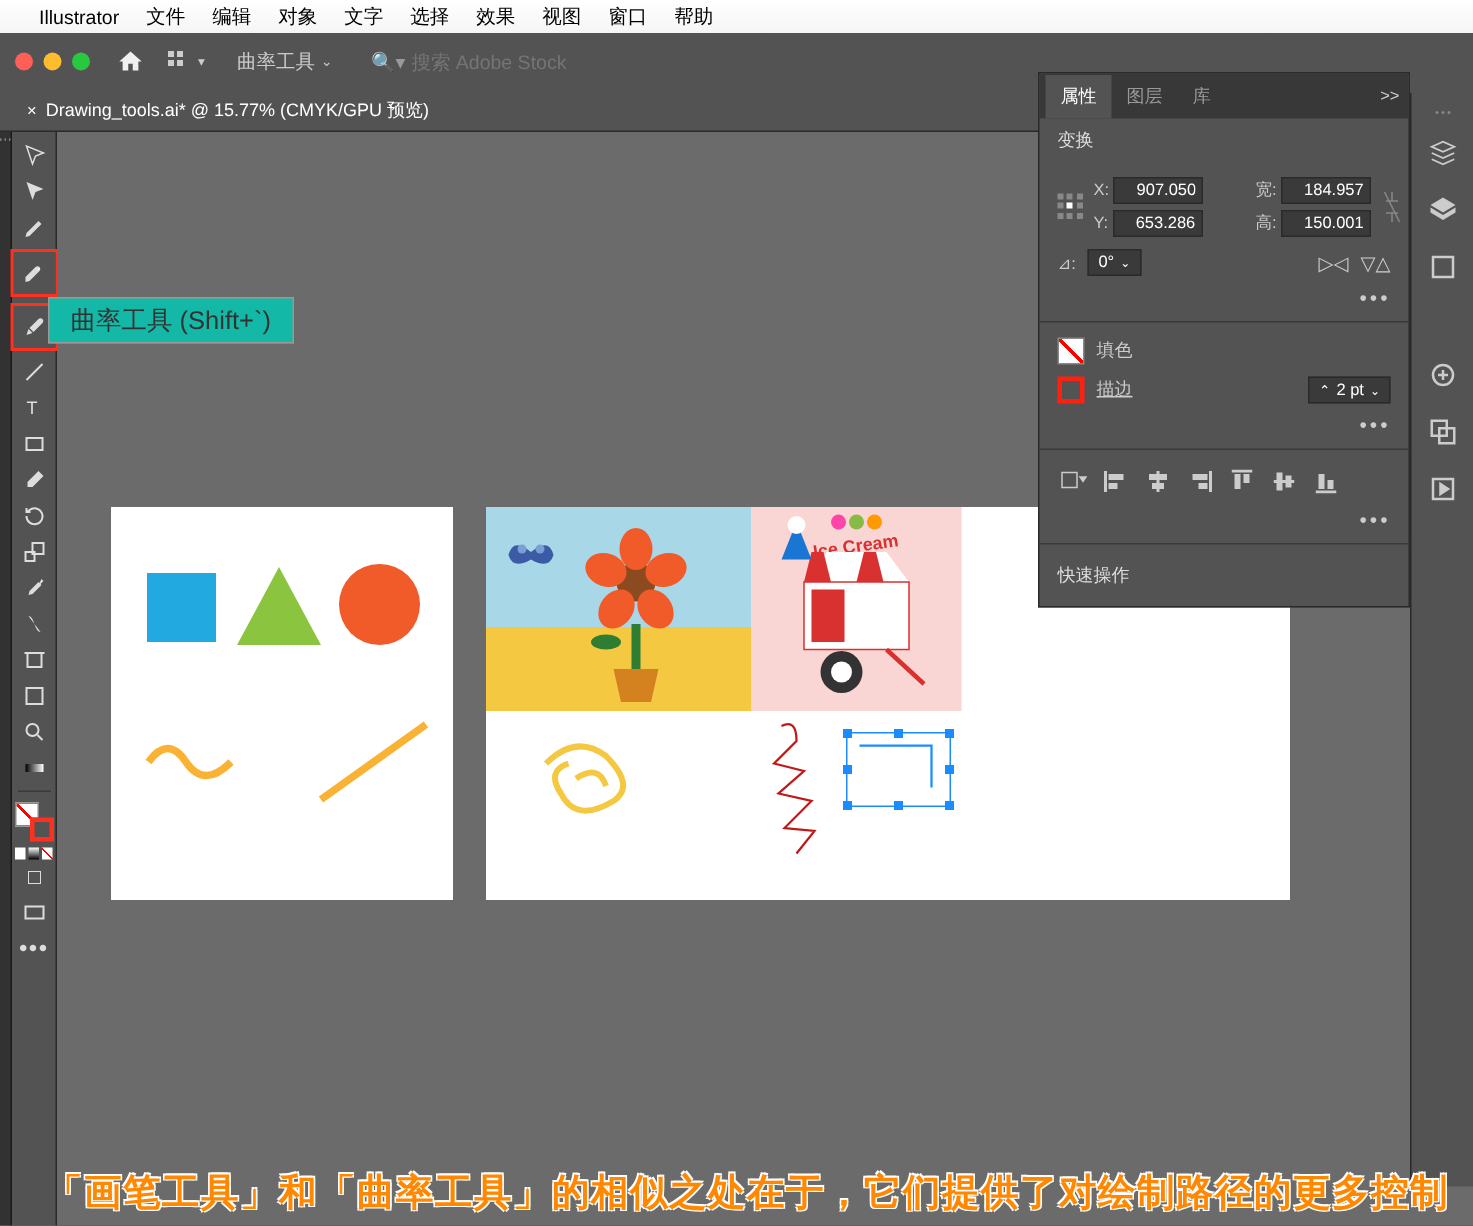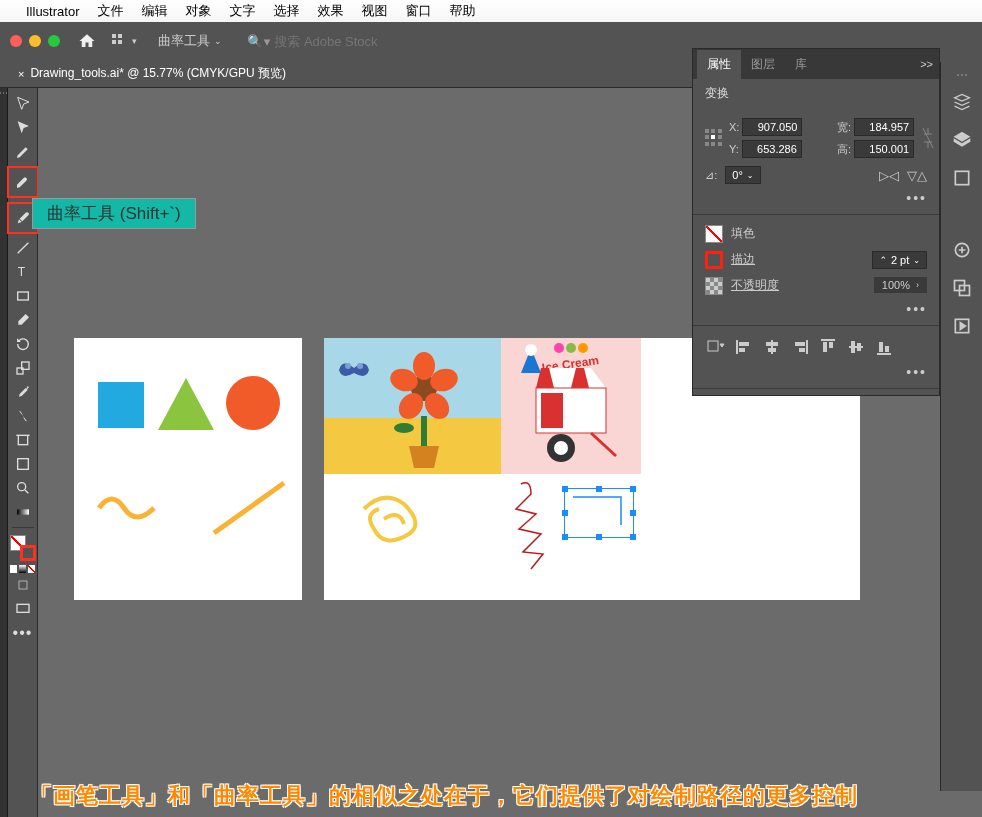--- a/index.html
+++ b/index.html
@@ -69,21 +69,21 @@
 .swatch.red-stroke{border:3px solid #ff2010;background:transparent}
 .swatch.checker{background:repeating-conic-gradient(#888 0 25%,#ccc 0 50%) 0 0/8px 8px}
 .opacity-val{background:#3a3a3a;padding:2px 8px;font-size:11px;display:flex;align-items:center;gap:6px}
 .fx-row{padding:6px 12px;font-size:12px;color:#ccc;font-style:italic}
 .more-dots{text-align:right;padding:2px 12px;color:#ccc;font-size:14px;letter-spacing:2px}
 .align-row{display:flex;gap:6px;padding:6px 12px;align-items:center}
 .align-btn{width:22px;height:18px;display:flex;align-items:center;justify-content:center;color:#ccc}
 .right-dock{position:absolute;right:0;top:62px;width:42px;height:729px;background:#535353;border-left:1px solid #2a2a2a;display:flex;flex-direction:column;align-items:center;padding-top:8px;gap:14px}
 .dock-icon{width:24px;height:24px;color:#ccc;display:flex;align-items:center;justify-content:center}
 .tooltip{position:absolute;left:32px;top:198px;background:#14b8a6;border:1px solid #999;padding:3px 14px;font-size:17px;color:#333;z-index:20;white-space:nowrap}
-.caption{position:absolute;bottom:6px;left:30px;font-size:22px;font-weight:700;color:#ff8800;text-shadow:-1px -1px 0 #fff,1px -1px 0 #fff,-1px 1px 0 #fff,1px 1px 0 #fff;letter-spacing:1px}
+.caption{position:absolute;bottom:6px;left:30px;font-size:25px;font-weight:700;color:#ff8800;text-shadow:-1px -1px 0 #fff,1px -1px 0 #fff,-1px 1px 0 #fff,1px 1px 0 #fff;letter-spacing:1px}
 </style>
 </head>
 <body>
 
 <div class="menubar">
   <span class="apple"></span>
   <span class="app-name">Illustrator</span>
   <span>文件</span>
   <span>编辑</span>
   <span>对象</span>
@@ -400,29 +400,20 @@
     <div class="appear-row">
       <div class="swatch red-stroke"></div>
       <span style="text-decoration:underline">描边</span>
       <div style="flex:1"></div>
       <div class="dd-small">
           <span style="font-size:9px">⌃</span>
           <span>2 pt</span>
           <span style="font-size:8px">⌄</span>
         </div>
     </div>
-    <div class="appear-row">
-      <div class="swatch checker"></div>
-      <span style="text-decoration:underline">不透明度</span>
-      <div style="flex:1"></div>
-      <div class="opacity-val">
-          <span>100%</span>
-          <span style="font-size:9px">›</span>
-        </div>
-    </div>
     <div class="more-dots">•••</div>
     <div class="divider"></div>
     <div class="align-row">
       <div class="align-btn">
           <svg width="18" height="14" viewBox="0 0 18 14" fill="none" stroke="currentColor">
             <rect x="1" y="1" width="10" height="10"></rect>
             <path d="M13 4 l4 0 l-2 3 z" fill="currentColor"></path>
           </svg>
         </div>
       <div class="align-btn">
@@ -463,20 +454,23 @@
       <div class="align-btn">
           <svg width="14" height="16" viewBox="0 0 14 16" fill="currentColor">
             <rect x="0" y="14" width="14" height="2"></rect>
             <rect x="2" y="3" width="4" height="10"></rect>
             <rect x="8" y="7" width="4" height="6"></rect>
           </svg>
         </div>
     </div>
     <div class="more-dots">•••</div>
     <div class="divider"></div>
+    <div class="panel-sec">
+        <div class="sec-title">快速操作</div>
+      </div>
   </div>
 
   <div class="right-dock">
     <div class="dots-row" style="width:100%">
         <span class="dot"></span>
         <span class="dot"></span>
         <span class="dot"></span>
       </div>
     <div class="dock-icon">
         <svg width="20" height="20" viewBox="0 0 24 24" fill="none" stroke="currentColor" stroke-width="1.5">

